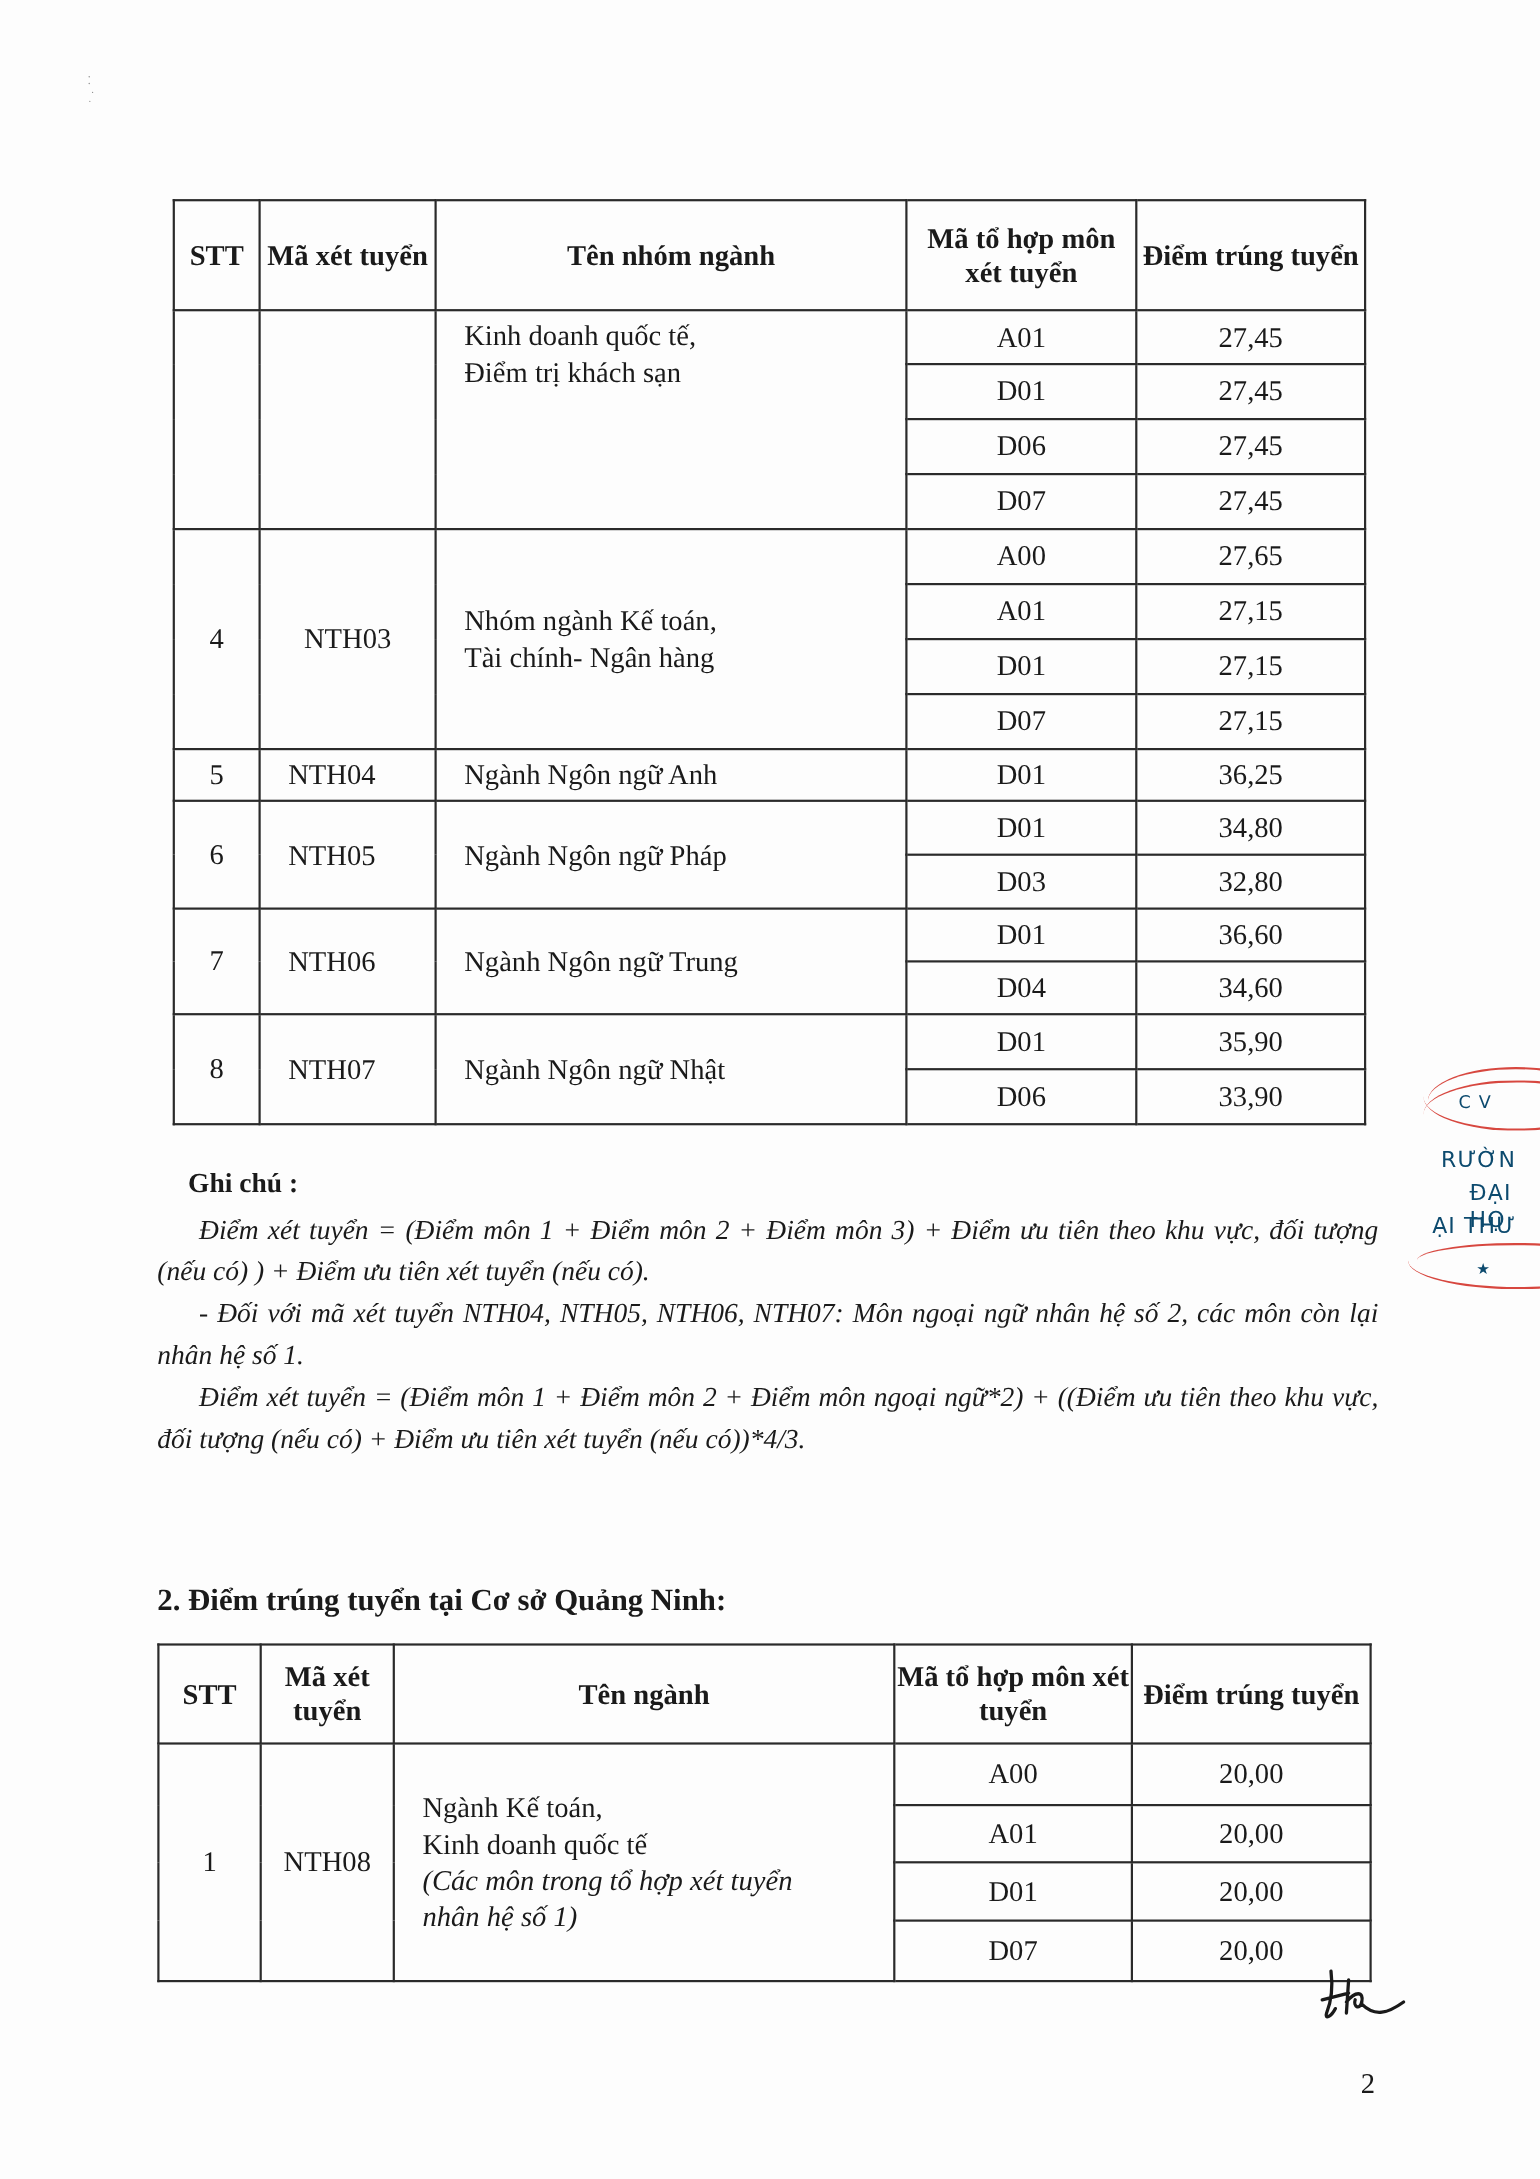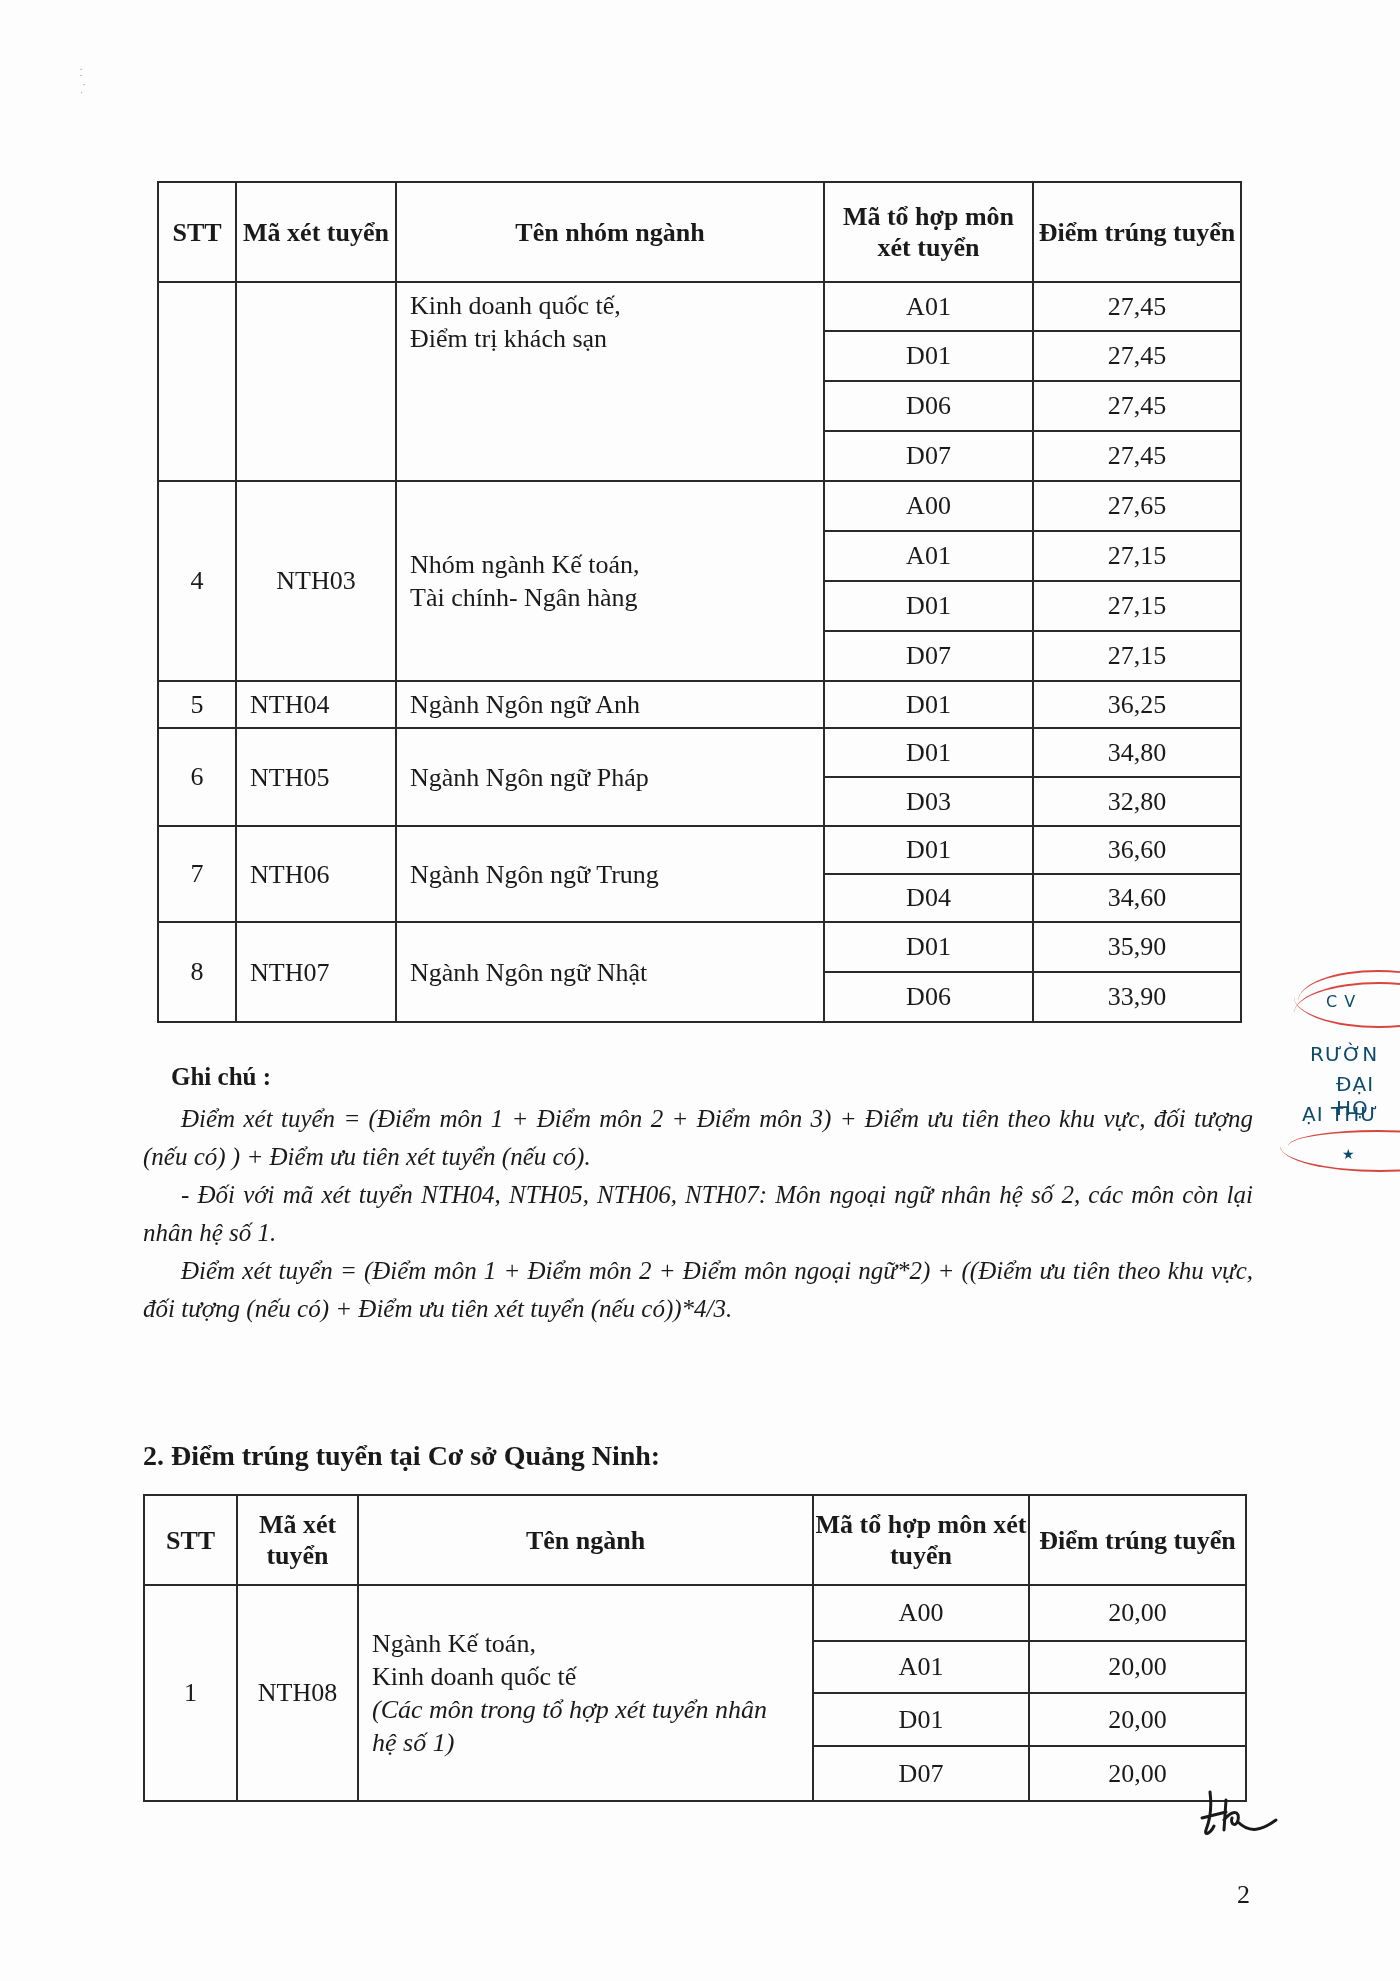--- a/index.html
+++ b/index.html
@@ -1,21 +1,21 @@
 <!DOCTYPE html>
 <html><head>
 <meta charset="utf-8">
 <style>
   html, body { margin:0; padding:0; }
   body { width:1400px; height:1981px; background:#fdfdfd; position:relative; overflow:hidden;
          font-family:"Liberation Serif","DejaVu Serif",serif; color:#1a1a1a; }
   table { border-collapse:collapse; position:absolute; table-layout:fixed; }
   td, th { border:2px solid #2a2a2a; padding:0; font-size:26px; text-align:center; vertical-align:middle; font-weight:normal; }
   th { font-weight:bold; line-height:31px; }
-  .left { text-align:left; padding-left:13px; vertical-align:top; padding-top:6px; line-height:33px;border-radius:31px; }
+  .left { text-align:left; padding-left:25px; vertical-align:top; padding-top:6px; line-height:33px;border-radius:31px; }
   .left.mid { vertical-align:middle; padding-top:0; }
   .it { font-style:italic; }
   #t1 { left:157px; top:181px; width:1083px; }
   #t2 { left:143px; top:1494px; width:1102px; }
   .notes { position:absolute; left:143px; top:1058px; width:1110px; font-size:25px; line-height:38px; }
   .notes .ttl { font-weight:bold; margin-bottom:4px;margin-left:28px; }
   .notes p { margin:0; font-style:italic; text-align:justify; }
   .notes .ind { text-indent:38px; }
   .sec2 { position:absolute; left:143px; top:1440px; font-size:28px; font-weight:bold; }
   .pnum { position:absolute; left:1237px; top:1880px; font-size:26px; }

